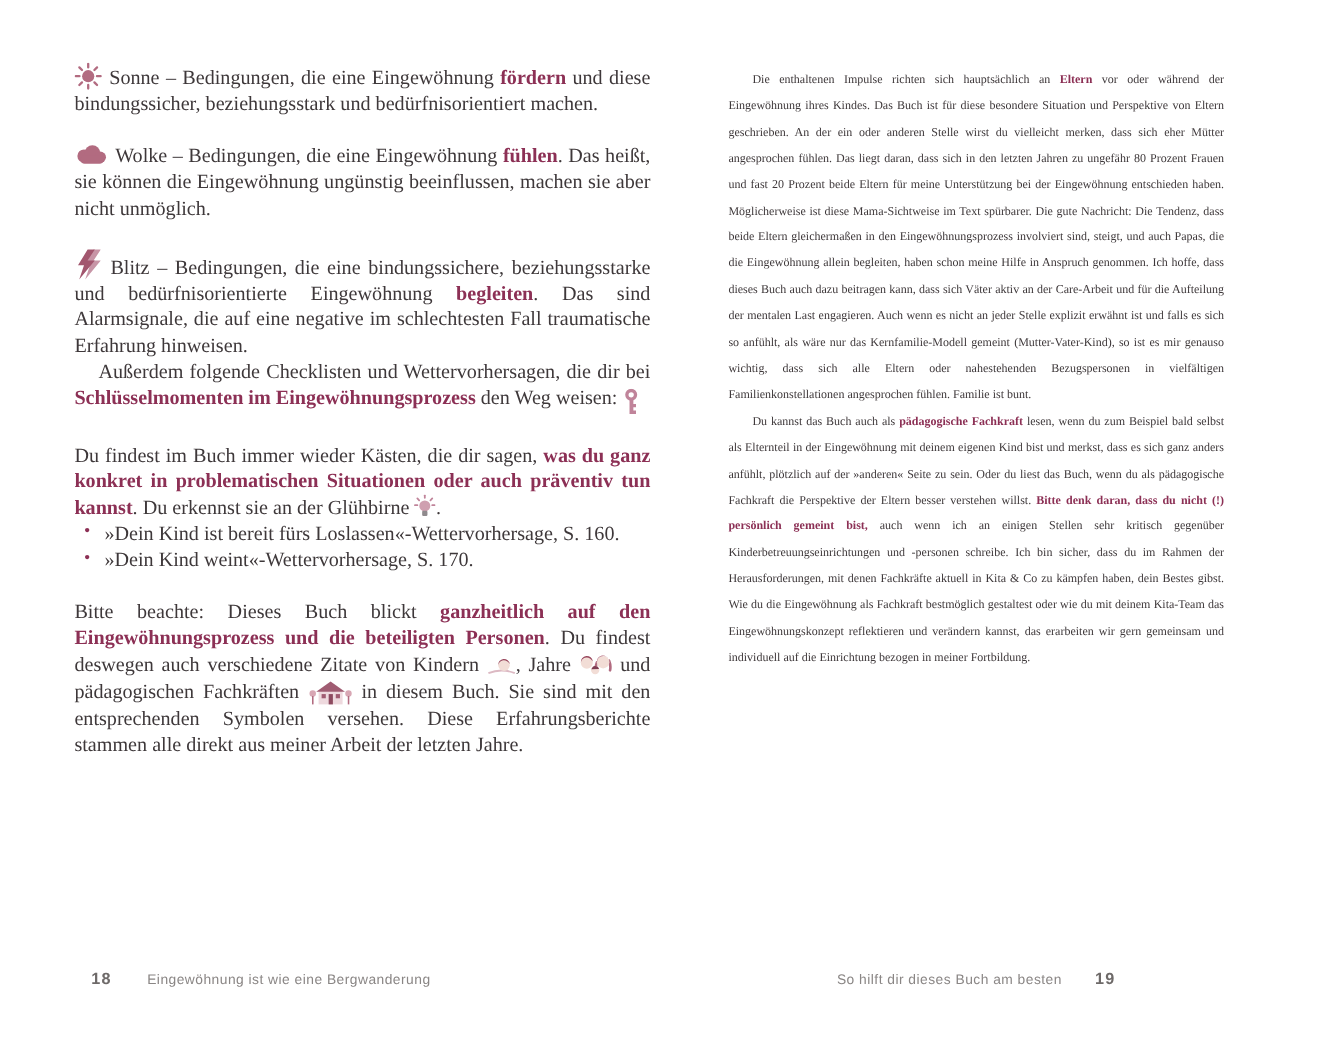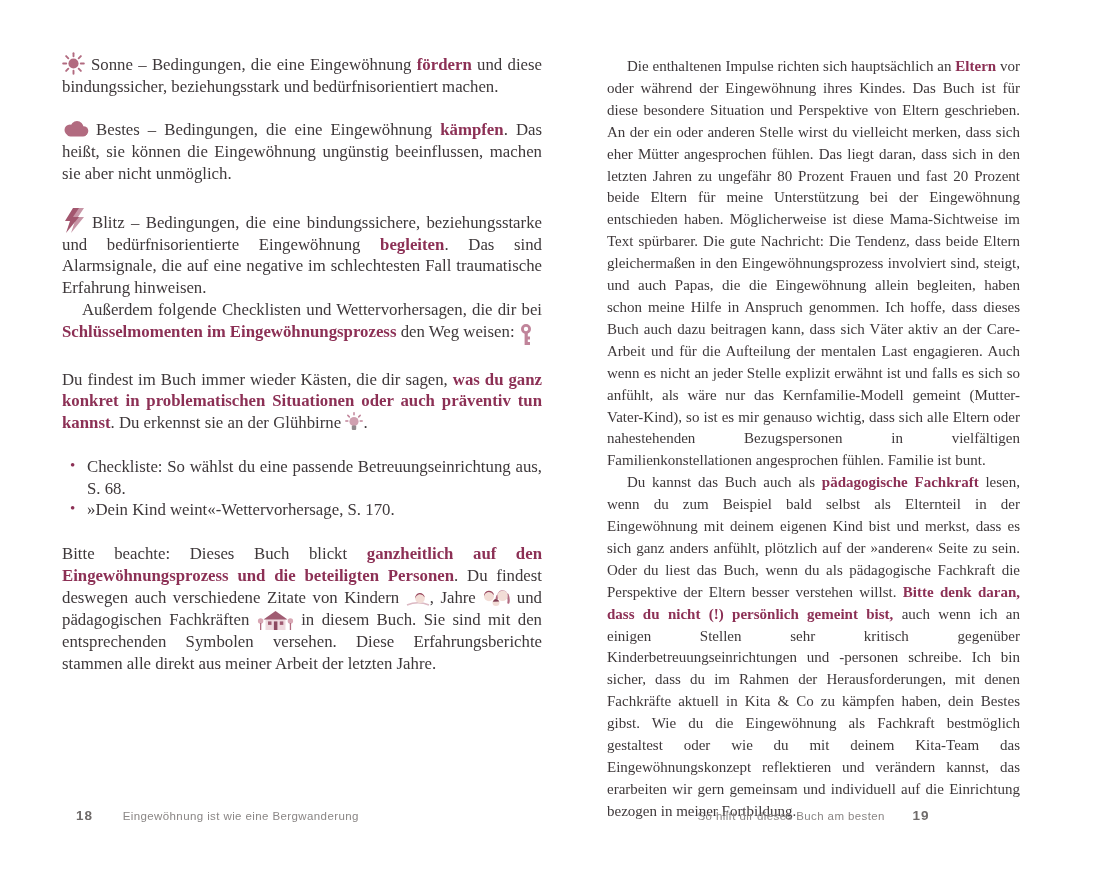--- a/index.html
+++ b/index.html
@@ -15,21 +15,21 @@
     background:var(--bg);
     font-family:"Liberation Serif", serif;
     color:var(--text);
   }
   .spread{position:absolute;inset:0;}
   .page{position:absolute;top:0;height:664px;}
   .page-left{left:62px;width:480px;}
   .page-right{left:607px;width:413px;}
   .text-col{position:absolute;top:52px;left:0;right:0;}
   .page-left  .text-col{font-size:16.8px;line-height:21.8px;}
-  .page-right .text-col{top:56px;font-size:15px;line-height:21.9px;}
+  .page-right .text-col{top:56px;font-size:10px;line-height:21.9px;}
   p.para{
     margin:0;text-align:justify;
     hyphens:auto;-webkit-hyphens:auto;
   }
   p.para.space{margin-top:21.8px;}
   p.para.indent{text-indent:20px;}
   p.para.bullet{position:relative;padding-left:25px;text-indent:0;}
   p.para.bullet::before{
     content:"\2022";position:absolute;left:8px;top:-1px;
     color:var(--accent);font-size:15px;
@@ -76,41 +76,41 @@
       <line x1="17.4" y1="6.6" x2="19.7" y2="4.3"></line>
     </g>
   </svg><span>Sonne – Bedingungen, die eine Eingewöhnung </span><span class="accent-bold">fördern</span><span> und diese bindungssicher, beziehungsstark und bedürfnisorientiert machen.</span></p>
         <p class="para space"><svg class="icon icon-cloud" width="28" height="17" viewBox="0 0 28 17">
     <g fill="#b26b80">
       <circle cx="8" cy="10" r="5.5"></circle>
       <circle cx="15" cy="7.5" r="6.5"></circle>
       <circle cx="21.5" cy="11" r="4.8"></circle>
       <rect x="5" y="9.5" width="19.5" height="7" rx="3.5"></rect>
     </g>
-  </svg><span>Bestes – Bedingungen, die eine Eingewöhnung </span><span class="accent-bold">kämpfen</span><span>. Das heißt, sie können die Eingewöhnung ungünstig beeinflussen, machen sie aber nicht unmöglich.</span></p>
+  </svg><span>Wolke – Bedingungen, die eine Eingewöhnung </span><span class="accent-bold">fühlen</span><span>. Das heißt, sie können die Eingewöhnung ungünstig beeinflussen, machen sie aber nicht unmöglich.</span></p>
         <p class="para space"><svg class="icon icon-lightning" width="22" height="27" viewBox="0 0 22 27">
     <path d="M13 0 L5 13 h5 L6 25 L19 9 h-6 L19 0 Z" fill="#c795a6" transform="translate(3,1)"></path>
     <path d="M11 1 L3 14 h5 L4 26 L17 10 h-6 L17 1 Z" fill="#a2566e"></path>
   </svg><span>Blitz – Bedingungen, die eine bindungssichere, beziehungsstarke und bedürfnisorientierte Eingewöhnung </span><span class="accent-bold">begleiten</span><span>. Das sind Alarmsignale, die auf eine negative im schlechtesten Fall traumatische Erfahrung hinweisen.</span></p>
         <p class="para indent"><span>Außerdem folgende Checklisten und Wettervorhersagen, die dir bei </span><span class="accent-bold">Schlüsselmomenten im Eingewöhnungsprozess</span><span> den Weg weisen: </span><svg class="icon icon-key" width="15" height="23" viewBox="0 0 15 23">
     <circle cx="7" cy="5" r="3.6" fill="none" stroke="#c0849a" stroke-width="2.8"></circle>
     <path d="M5.6 8 L5.6 21 L11 21 L11 18 L8.8 18 L8.8 15.4 L11 15.4 L11 12.6 L8.8 12.6 L8.8 8 Z" fill="#c0849a"></path>
   </svg></p>
         <p class="para space"><span>Du findest im Buch immer wieder Kästen, die dir sagen, </span><span class="accent-bold">was du ganz konkret in problematischen Situationen oder auch präventiv tun kannst</span><span>. Du erkennst sie an der Glühbirne </span><svg class="icon icon-lightbulb" width="18" height="20" viewBox="0 0 18 20">
     <g stroke="#c0849a" stroke-width="1.5" stroke-linecap="round">
       <line x1="9" y1="0.8" x2="9" y2="2.8"></line>
       <line x1="2.8" y1="3.4" x2="4.3" y2="4.9"></line>
       <line x1="15.2" y1="3.4" x2="13.7" y2="4.9"></line>
       <line x1="0.8" y1="9" x2="2.8" y2="9"></line>
       <line x1="15.2" y1="9" x2="17.2" y2="9"></line>
     </g>
     <circle cx="9" cy="9.6" r="4.6" fill="#cfa0b0"></circle>
     <rect x="6.8" y="13.6" width="4.4" height="4.4" rx="1" fill="#908a8d"></rect>
   </svg><span>.</span></p>
-        <p class="para bullet space"><span>Checkliste: So wählst du eine passende Betreuungseinrichtung aus, S. 68.</span></p>
+        <p class="para bullet"><span>»Dein Kind ist bereit fürs Loslassen«-Wettervorhersage, S. 160.</span></p>
         <p class="para bullet"><span>»Dein Kind weint«-Wettervorhersage, S. 170.</span></p>
         <p class="para space"><span>Bitte beachte: Dieses Buch blickt </span><span class="accent-bold">ganzheitlich auf den Eingewöhnungsprozess und die beteiligten Personen</span><span>. Du findest deswegen auch verschiedene Zitate von Kindern </span><svg class="icon icon-child" width="24" height="16" viewBox="0 0 24 16">
     <path d="M1 14 Q12 9.5 23 14" fill="none" stroke="#dcb9c3" stroke-width="1.6"></path>
     <circle cx="14" cy="7.4" r="4.8" fill="#f2ddd6"></circle>
     <path d="M9.2 7.4 A4.8 4.8 0 0 1 18.8 6.4 Q16.2 2.6 12.6 3.4 Q9.8 4.2 9.2 7.4 Z" fill="#99485e"></path>
   </svg><span>, Jahre </span><svg class="icon icon-family" width="28" height="19" viewBox="0 0 28 19">
     <circle cx="7" cy="7.2" r="5" fill="#f2ddd6"></circle>
     <path d="M2 7.2 A5 5 0 0 1 12 6.2 Q9 2 5.4 3.2 Q2.6 4.2 2 7.2 Z" fill="#99485e"></path>
     <path d="M15.4 7 Q13.8 11 15 14.4 M25.6 5.6 Q27.2 9.6 26.4 13.6" stroke="#b26b80" fill="none" stroke-width="2.2" stroke-linecap="round"></path>
     <circle cx="20.6" cy="6.8" r="5.2" fill="#f2ddd6"></circle>

